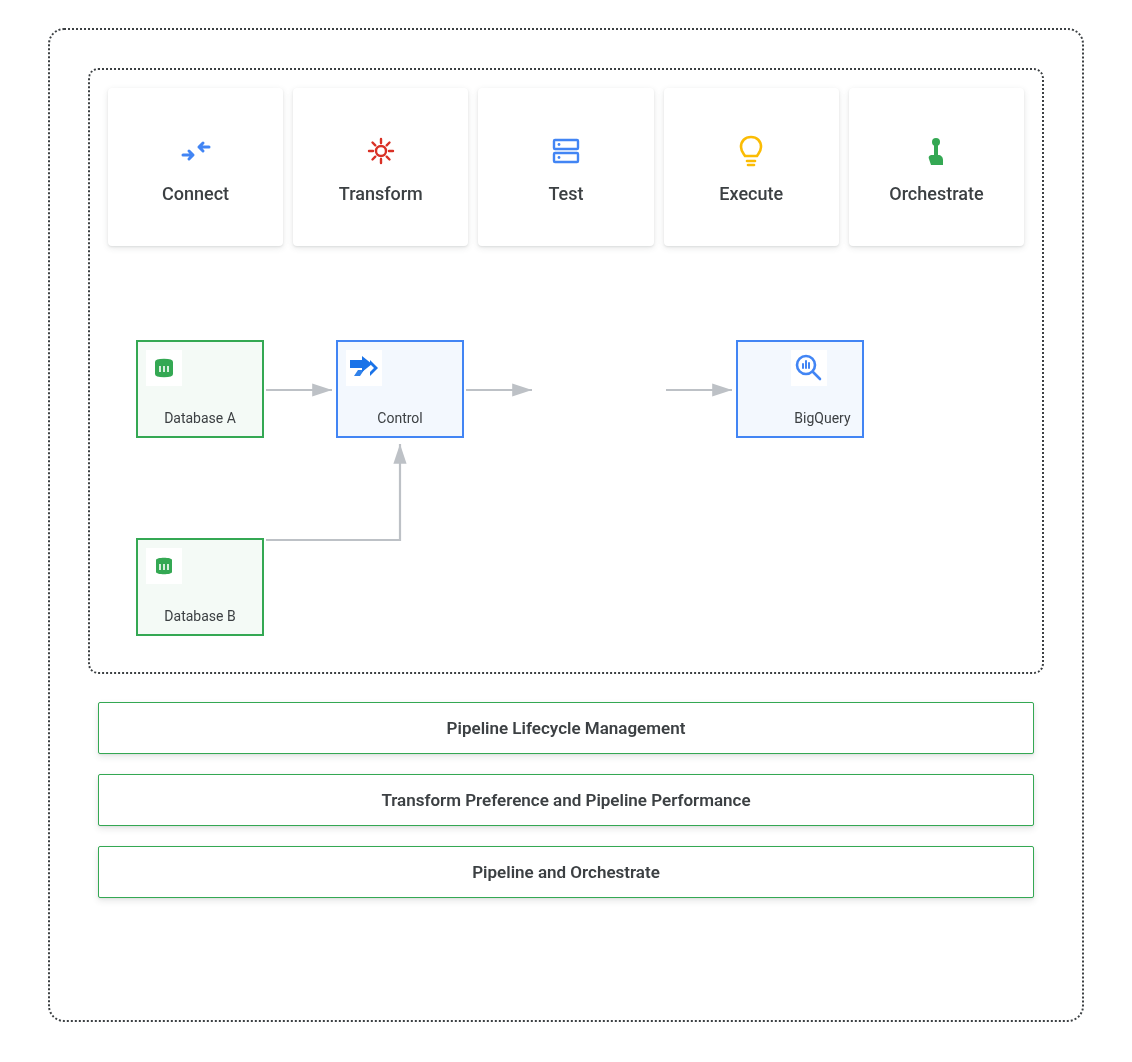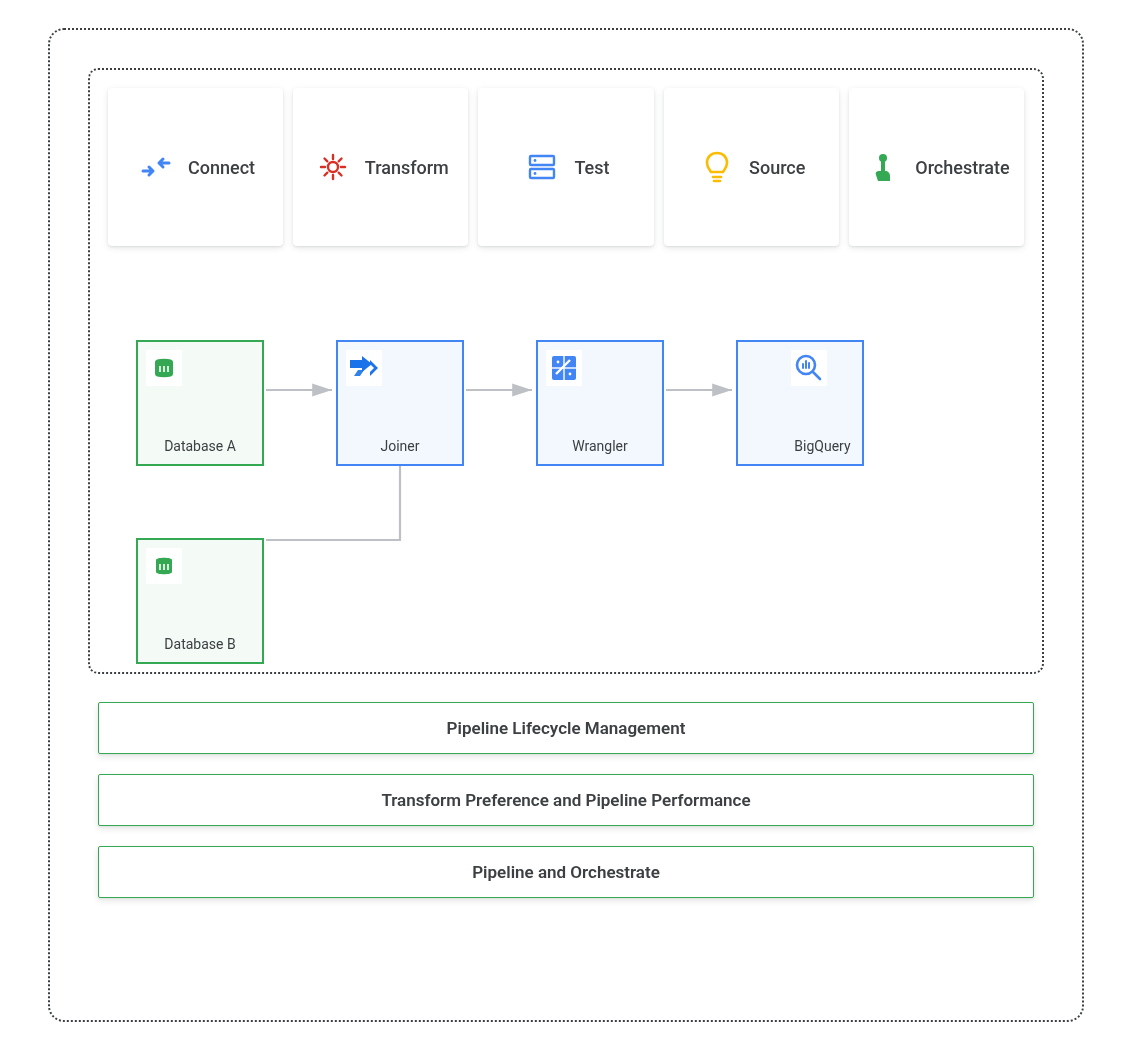--- a/index.html
+++ b/index.html
@@ -37,21 +37,21 @@
     display: flex;
     gap: 10px;
   }
   .stage-card {
     flex: 1;
     height: 158px;
     background: #fff;
     border-radius: 4px;
     box-shadow: 0 2px 6px rgba(60,64,67,0.12), 0 1px 2px rgba(60,64,67,0.10);
     display: flex;
-    flex-direction: row;
+    flex-direction: column;
     align-items: center;
     justify-content: center;
     gap: 12px;
   }
   .stage-card .icon-wrap {
     width: 40px;
     height: 40px;
     display:flex;
     align-items:center;
     justify-content:center;
@@ -66,21 +66,21 @@
   .flow-area {
     position: absolute;
     left: 108px;
     top: 320px;
     width: 916px;
     height: 320px;
   }
   .node {
     position: absolute;
     width: 128px;
-    height: 126px;
+    height: 98px;
     background: #f5f9ff;
     border: 2px solid;
     display:flex;
     flex-direction:column;
     justify-content: space-between;
     padding: 8px 0 0 0;
   }
   .node .node-icon {
     align-self: flex-start;
     margin-left: 8px;
@@ -181,21 +181,21 @@
   <div class="stage-card">
     <div class="icon-wrap">
       <svg width="28" height="34" viewBox="0 0 28 34">
         <g fill="none" stroke="#fbbc04" stroke-width="2.6" stroke-linecap="round" stroke-linejoin="round">
           <path d="M14 3 C8 3 4 7 4 13 C4 17 6 19 8 22 L20 22 C22 19 24 17 24 13 C24 7 20 3 14 3 Z"></path>
           <line x1="10" y1="27" x2="18" y2="27"></line>
           <line x1="11" y1="31" x2="17" y2="31"></line>
         </g>
       </svg>
     </div>
-    <div class="label">Source</div>
+    <div class="label">Execute</div>
   </div>
 
   <div class="stage-card">
     <div class="icon-wrap">
       <svg width="26" height="32" viewBox="0 0 26 32">
         <g fill="#34a853">
           <circle cx="13" cy="7" r="4"></circle>
           <path d="M11 10 L15 10 L15 20 C18 20 20 22 20 25 L20 30 L8 30 L6 24 C5 21 7 20 9 20 L11 20 Z"></path>
         </g>
       </svg>
@@ -259,38 +259,23 @@
   <div class="node blue" style="left:228px; top:20px;">
     <div class="node-icon">
       <svg width="32" height="28" viewBox="0 0 32 28">
         <g fill="#1a73e8">
           <path d="M2 6 L14 6 L14 2 L24 10 L14 18 L14 14 L2 14 Z"></path>
           <path d="M2 22 L12 22 L16 16 L10 16 L6 22 Z" opacity="0.9"></path>
           <path d="M22 6 L30 14 L22 22 L22 18 L26 14 L22 10 Z"></path>
         </g>
       </svg>
     </div>
-    <div class="node-label">Joiner</div>
-  </div>
-
-  <div class="node blue" style="left:428px; top:20px;">
-    <div class="node-icon">
-      <svg width="28" height="28" viewBox="0 0 28 28">
-        <rect x="2" y="2" width="24" height="24" fill="#4285f4" rx="2"></rect>
-        <g stroke="#fff" stroke-width="1.4">
-          <line x1="2" y1="14" x2="26" y2="14"></line>
-          <line x1="14" y1="2" x2="14" y2="26"></line>
-          <line x1="6" y1="20" x2="20" y2="6" stroke-width="2.4"></line>
-        </g>
-        <circle cx="8" cy="8" r="1.4" fill="#fff"></circle>
-        <circle cx="20" cy="20" r="1.4" fill="#fff"></circle>
-      </svg>
-    </div>
-    <div class="node-label">Wrangler</div>
-  </div>
+    <div class="node-label">Control</div>
+  </div>
+
 
   <div class="node blue" style="left:628px; top:20px;padding-left:45px;">
     <div class="node-icon">
       <svg width="30" height="30" viewBox="0 0 30 30">
         <g fill="none" stroke="#4285f4" stroke-width="2.6" stroke-linecap="round">
           <circle cx="12" cy="12" r="9"></circle>
           <line x1="19" y1="19" x2="26" y2="26"></line>
         </g>
         <g stroke="#4285f4" stroke-width="2" stroke-linecap="round">
           <line x1="9" y1="15" x2="9" y2="11"></line>

